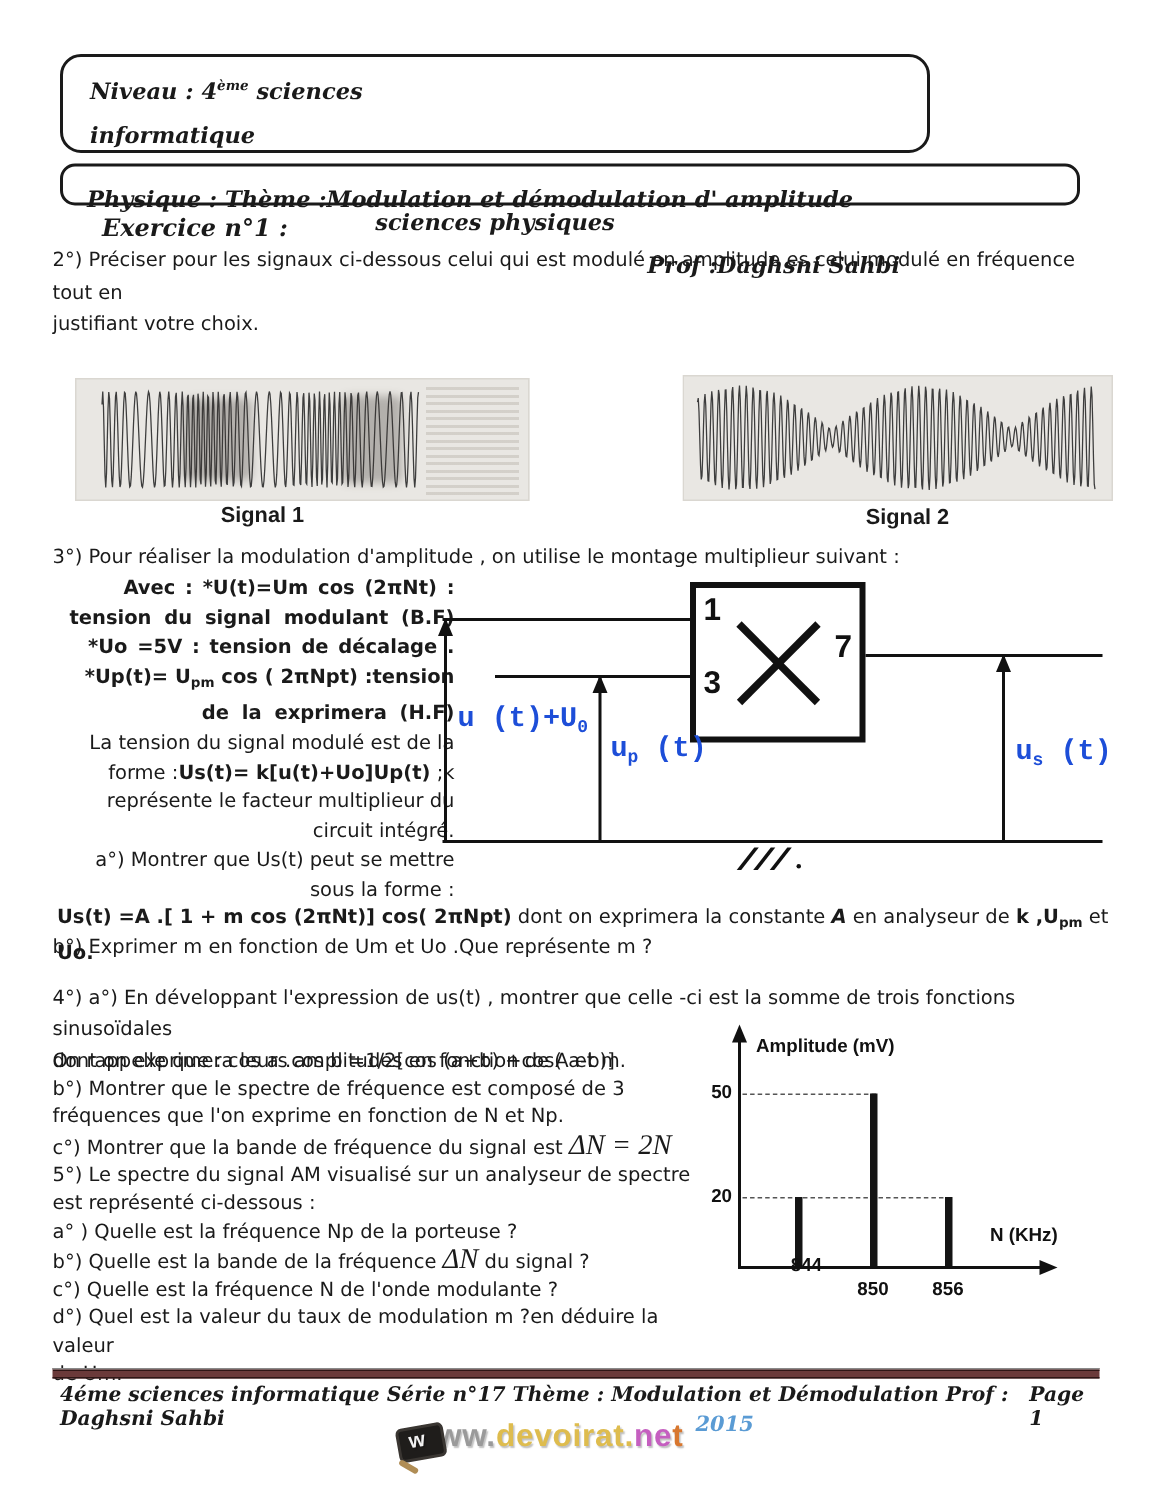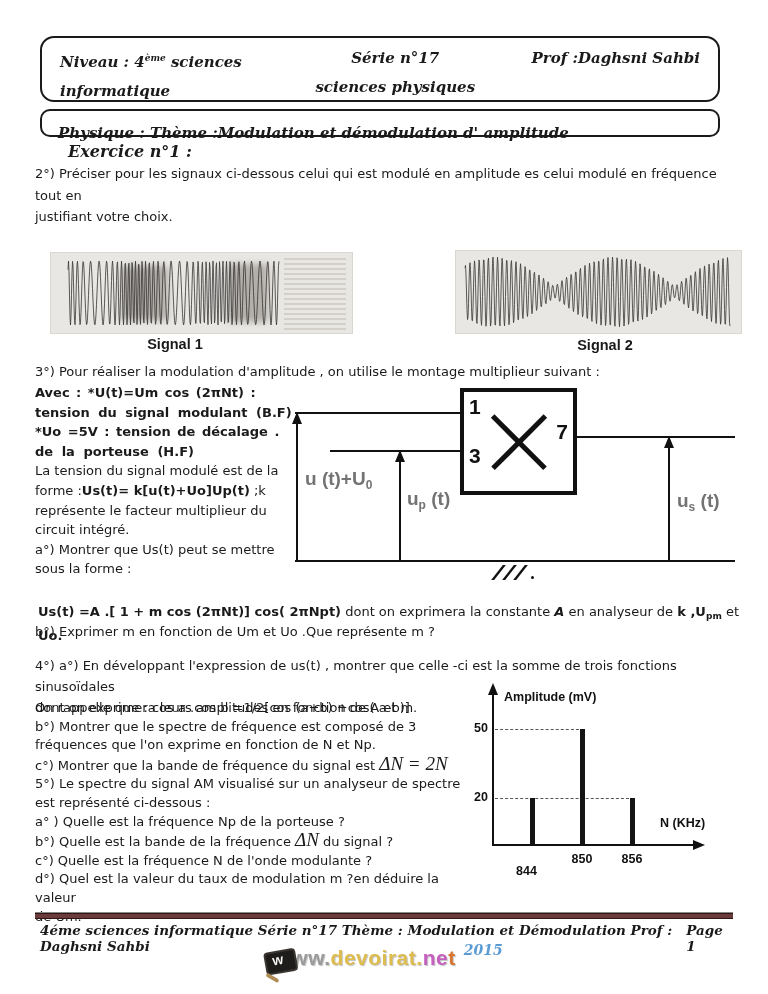--- a/index.html
+++ b/index.html
@@ -13,36 +13,36 @@
   sub.s{font-size:9px;vertical-align:-3px;font-weight:inherit;}
   sup.s{font-size:9px;vertical-align:6px;}
   .panel{background:#e9e7e3;box-shadow:inset 0 0 0 1px #dad7d1;}
   .sigcap{font-family:"Liberation Sans",sans-serif;font-weight:bold;font-size:14.5px;letter-spacing:0px;}
   .q3line{font-size:13px;line-height:19.6px;white-space:nowrap;}
   .wide{word-spacing:4px;}
   .wide2{word-spacing:2px;}
   .wire{position:absolute;background:#111;}
   .arrN{position:absolute;width:0;height:0;border-left:5px solid transparent;border-right:5px solid transparent;border-bottom:12px solid #111;}
   .arrE{position:absolute;width:0;height:0;border-top:5px solid transparent;border-bottom:5px solid transparent;border-left:12px solid #111;}
-  .clabel{position:absolute;font-family:Liberation Sans, sans-serif;font-weight:bold;font-size:19px;color:#737373;text-align:right;}
+  .clabel{position:absolute;font-family:Liberation Mono, monospace;font-weight:bold;font-size:19px;color:#1d4ed8;text-align:right;}
   .clabel sub{font-size:12px;vertical-align:-4px;}
   .pin{position:absolute;font-family:"Liberation Sans",sans-serif;font-weight:bold;font-size:21px;color:#111;}
   .mathv{font-family:Liberation Serif, serif;font-style:italic;font-size:19px;}
   .chartTxt{font-family:"Liberation Sans",sans-serif;font-weight:bold;font-size:12.5px;color:#111;}
   .gbar{position:absolute;width:3px;height:15px;background:#111;transform:skewX(-38deg);}
   .footer-rule{position:absolute;left:35px;top:912px;width:698px;height:5px;background:#6b3a3a;
                border-top:1px solid #8a8a8a;border-bottom:1px solid #2e1616;box-shadow:inset 0 1px 0 #2e1616;}
   .ftxt{font-size:13.5px;}
   .logoL{font-family:"Liberation Sans",sans-serif;font-weight:bold;font-size:21px;letter-spacing:0.5px;text-shadow:1px 1px 1px rgba(0,0,0,.25);}
   .smudge{position:absolute;background:rgba(55,50,45,.30);filter:blur(3px);border-radius:4px;}
 </style>
 </head>
 <body>
 
-<div class="abs box" style="left:40px;top:36px;width:680px;height:66px;display:flex;padding:6px 18px 0 18px;">
+<div class="abs box" style="left:40px;top:36px;width:580px;height:66px;display:flex;padding:6px 18px 0 18px;flex-direction:column;">
   <div style="flex:1.15;">
     <div class="script" style="font-size:15px;line-height:29px;">
       <span>Niveau : 4</span><sup class="s">ème</sup><span> sciences</span>
     </div>
     <div class="script" style="font-size:15px;line-height:29px;">informatique</div>
   </div>
   <div style="flex:1;text-align:center;">
     <div class="script" style="font-size:15px;line-height:29px;">Série n°17</div>
     <div class="script" style="font-size:15px;line-height:29px;">sciences physiques</div>
   </div>
@@ -74,25 +74,26 @@
 
 <div class="abs panel" style="left:455px;top:250px;width:287px;height:84px;">
   <svg width="287" height="84">
       <polyline points="10,18.106577847723077 10.5,15.395554440210038 11,24.688358643716168 11.5,41.999999999999986 12,59.63102852078755 12.5,69.59537021565106 13,67.24116543837235 13.5,53.421384802336796 14,34.20185376397486 14.5,18.197141915970143 15,12.705156125357298 15.5,20.376746778549897 16,37.94132827553124 16.5,57.59903849376457 17,70.48788282150089 17.5,70.68309940965244 18,57.92196069289149 18.5,37.80029797378994 19,19.317210652500524 19.5,10.845947120694373 20,16.33687638788982 20.5,33.47606785661532 21,54.657525155963725 21.5,70.36195629774622 22,73.43961242687864 22.5,62.36818651285529 23,42.00000000000004 23.5,21.434089232199447 24,9.946931989860076 24.5,12.803691020878873 25,28.84339972552564 25.5,50.94629075536791 26,69.19737476169442 26.5,75.33911343181222 27,66.51132823995962 27.5,46.58278966345096 28,24.454710515825436 28.5,10.080548123781629 29,9.983855081543815 29.5,24.294763402030643 30,46.6526436090211 30.5,67.03612878257053 31,76.26000123401693 31.5,70.11878587221206 32,51.30578094039989 32.5,28.231125058926317 33,11.257927081256398 33.5,8.042834197647728 34,20.078343105066736 34.5,42.00000000000006 35,63.9800639288089 35.5,76.13837837560304 36,72.98853770041008 36.5,55.91629993636008 37,32.56945584446188 37.5,13.428001855513841 38,7.094539736458252 38.5,16.423727404196676 39,37.23419368055757 39.5,60.184762085269696 40,74.97215179884842 40.5,74.96168781169276 41,60.167452830068015 41.5,37.24175317783109 42,16.48052059231055 42.5,7.194196939406879 43,13.5277156901637 43.5,32.60835937455749 44,55.85004041965945 44.5,72.82125726703617 45,75.93231954882927 45.5,63.83334696001509 46,42.000000000000085 46.5,20.25277824731255 47,8.334890912069284 47.5,11.54217208404576 48,28.367347922836814 48.5,51.20766864368519 49,69.80399149777136 49.5,75.85402912086832 50,66.72300003158195 50.5,46.591380586201524 51,24.53964063577487 51.5,10.44801039273818 52,10.564697105658556 52.5,24.732660759228278 53,46.507082614967786 53.5,66.08968403656564 54,74.74272505885187 54.5,68.69205592054473 55,50.773844998801415 55.5,29.106225473861358 56,13.407560832716737 56.5,10.632707872937033 57,21.888858315415003 57.5,42.00000000000047 58,61.88817414359487 58.5,72.67551719563406 59,69.65156539468313 59.5,54.330982915293205 60,33.70243577492563 60.5,17.03807175741327 61,11.721300300314837 61.5,19.972302847997252 62,37.92491349235415 62.5,57.4367614549994 63,69.78576808411756 63.5,69.57327731450104 64,57.08526475449626 64.5,38.07842317941493 65,21.12559442527803 65.5,13.745025620070923 66,19.06294708945175 66.5,34.49244449033201 67,52.98545988580448 67.5,66.25462429557145 68,68.49110851504739 68.5,58.90881253399211 69,41.99999999999991 69.5,25.43108911834064 70,16.563464007890115 70.5,19.17968559780272 71,31.872484717235007 71.5,48.78149188065085 72,62.29956920384693 72.5,66.49870435402462 73,59.73102090967483 73.5,45.26302270984739 74,29.705349571449524 74.5,19.99023613114603 75,20.279558180239214 75.5,30.1839385747394 76,45.05400780865295 76.5,58.16072831323439 77,63.7432512236594 77.5,59.542550245890084 78,47.70583602625612 78.5,33.70451478939443 79,23.804874547033076 79.5,22.260848867926192 80,29.487712412780333 80.5,42.00000000000012 81,54.08580080452784 81.5,60.4159411996239 82,58.3954454349089 82.5,49.218991374912896 83,37.20518202571215 83.5,27.766795068418535 84,24.969875374211387 84.5,29.783389061182973 85,39.77230363169841 85.5,50.31457763594028 86,56.73970214517437 86.5,56.3993816694484 87,49.75162836267439 87.5,40.01816132153309 88,31.630475120212047 88.5,28.211028694899653 89,31.009790223120355 89.5,38.47044235838481 90,47.06403171091269 90.5,52.95498035988796 91,53.71428561533991 91.5,49.31412172326851 92,42.00000000000006 92.5,35.16087023586409 93,31.75941557228134 93.5,33.049380788641216 94,38.1348938754384 94.5,44.514927723712 95,49.30448614350579 95.5,50.53981159555101 96,47.97683531764531 96.5,43.06154922089294 97,38.14808603049409 97.5,35.37529118980517 98,35.736223715471574 98.5,38.745131220291995 99,42.80080076972432 99.5,46.16748524108964 100,48.071537536930414 100.5,47.2849889633732 101,43.84868894682608 101.5,39.11753570079582 102,35.23632928511536 102.5,34.16729065068615 103,36.710261386855166 103.5,41.999999999999986 104,47.77082488711687 104.5,51.325318644417436 105,50.79374852588768 105.5,46.09677252488539 106,39.1236630745512 106.5,32.98199826540382 107,30.611954177829695 107.5,33.38346543600012 108,40.34363720302694 108.5,48.514220568842596 109,54.16397070512603 109.5,54.513288504891506 110,49.09205298135693 110.5,40.09127957721761 111,31.487546488598113 111.5,27.285111899913332 112,29.653265459438224 112.5,37.82495204461126 113,48.30870457747888 113.5,56.378047518341326 114,58.20415124623196 114.5,52.66865665670767 115,41.999999999999496 115.5,30.887117762437214 116,24.417602757196818 116.5,25.747418653602228 117,34.57002714679837 117.5,47.12395783895146 118,57.79372493782466 118.5,61.62404703665967 119,56.620617943959274 119.5,44.76940050585637 120,31.260826560776394 120.5,22.215623005173093 121,21.90910965689394 121.5,30.753800157819164 122,44.99083491573343 122.5,58.284216148872304 123,64.54322712563663 123.5,60.7145638946943 124,48.263528357548324 124.5,32.62913922164391 125,20.84740444557235 125.5,18.381683561412455 126,26.58945295402213 126.5,42.0000000000001 127,57.778248126220014 127.5,66.75913894773478 128,64.70421289307728 128.5,52.29897382270315 129,34.95102567923913 129.5,20.43224136083013 130,15.393289991223607 130.5,22.315312188160238 131,38.29675001875005 131.5,56.26504925096266 132,68.10942508650804 132.5,68.3457661617138 133,56.655998506208356 133.5,38.12601015762558 134,21.03257331017312 134.5,13.14241848816615 135,18.180090766263177 135.5,34.07234511557019 136,53.79552052013216 136.5,68.48243212219532 137,71.41321238563282 137.5,61.09201807261062 138,41.999999999999794 138.5,22.649636471161127 139,11.785249823380113 139.5,14.427407117382781 140,29.552390593658853 140.5,50.47950639265788 141,67.82455359726069 141.5,73.71256996775097 142,65.35658584753526 142.5,46.37453010459853 143,25.222968759044196 143.5,11.425632978357797 144,11.280566488461503 144.5,24.9830035471712 145,46.47933047549152 145.5,66.14393280498359 146,75.0941581147633 146.5,69.20692685247026 147,51.01884177902949 147.5,28.63380809092132 148,12.108330752217825 148.5,8.928572892515561 149,20.61563973983307 149.5,42.000000000000334 150,63.510283063184914 150.5,75.46211284602707 151,72.42303566194822 151.5,55.684033227315055 152,32.71217462907774 152.5,13.81596892052352 153,7.514262740781376 153.5,16.691542676621253 154,37.276696072207336 154.5,60.05083072710246 155,74.78053913692447 155.5,74.82137841208744 156,60.11838599313391 156.5,37.24719255842375 157,16.469887909437784 157.5,7.125316551083394 158,13.426801706316954 158.5,32.56034034767296 159,55.94263356717493 159.5,73.0759045489609 160,76.26632762585155 160.5,64.08289602329044 161,41.99999999999955 161.5,19.934847163696357 162,7.788722054954263 162.5,10.99896778090704 163,28.102151950671555 163.5,51.40175844576991 164,70.43551915542851 164.5,76.67860260909805 165,67.36602444490798 165.5,46.71843029557447 166,24.027286707939616 166.5,9.46904223958024 167,9.536076617397676 167.5,24.138173230990457 168,46.67000265620268 168.5,67.00219601384524 169,76.04017879460758 169.5,69.79673254702533 170,51.15253471335491 170.5,28.52662356081896 171,12.070599426231322 171.5,9.108775782191422 172,20.874745175043063 172.5,42.000000000000526 173,62.96542989340961 173.5,74.39535436800551 174,71.25497466570697 174.5,55.069962873783155 175,33.188867186313004 175.5,15.443436925490435 176,9.726054454461078 176.5,18.47585281430894 177,37.6396556374444 177.5,58.54965384911172 178,71.84790739824159 178.5,71.67898470185968 179,58.27022632138663 179.5,37.76169044538371 180,19.392679099517668 180.5,11.334844983887233 181,17.053141674278084 181.5,33.81689635959272 182,54.00031933775958 182.5,68.55452583704489 183,71.06889647826206 183.5,60.59694208803769 184,42.000000000000284 184.5,23.690694213756213 185,13.82351854352516 185.5,16.659235821735976 186,30.725702471988512 186.5,49.568683982002526 187,64.71493019523925 187.5,69.48647197242019 188,61.947282227627 188.5,45.68101873933494 189,28.091286130644363 189.5,17.029048994087663 190,17.28477731771738 190.5,28.514305267633233 191,45.49627295012267 191.5,60.559319248121525 192,67.0509596702031 192.5,62.27803387660651 193,48.61792454521133 193.5,32.345012098272 194,20.74738541201249 194.5,18.859369367539845 195,27.276295373213827 195.5,41.999999999999844 196,56.33393929136517 196.5,63.93135197698124 197,61.60789096616559 197.5,50.67118254602801 198,36.2146528546281 198.5,24.74636954877679 199,21.256356391749197 199.5,27.045200970946183 200,39.25889126312219 200.5,52.28569637602717 201,60.33554000237373 201.5,60.01583940337159 202,51.75685596615473 202.5,39.489852537319614 203,28.7803728503949 203.5,24.301129574648773 204,27.792872969729494 204.5,37.403251587592436 205,48.64679099586657 205.5,56.49706141756254 206,57.63574692990966 206.5,51.85137427005477 207,42.00000000000006 207.5,32.605718912614826 208,27.782421847902583 208.5,29.431770847879392 209,36.506956349773006 209.5,45.62035205560848 210,52.660289839393 210.5,54.64751098263445 211,50.992464112769746 211.5,43.62453660327144 212,35.99590832638405 212.5,31.465866114214105 213,31.820993709879446 213.5,36.583351152062264 214,43.367981807146975 214.5,49.06501255485037 215,51.265337213914115 215.5,49.276194099673035 216,44.30004107850933 216.5,38.75567689060874 217,35.10894697803155 217.5,34.77566205640673 218,37.58501061053407 218.5,41.99999999999999 219,45.93138108350312 219.5,47.72390383910262 220,47.09398165306276 220.5,44.43844317492741 221,40.245281952547245 221.5,36.3735486945805 222,34.74706761306193 222.5,36.40727687171999 223,40.90593184309393 223.5,46.37314654471895 224,50.290021342911245 224.5,50.64886746729405 225,46.966740463817544 225.5,40.64669067061104 226,34.4596430354939 226.5,31.32947922030067 227,32.95401820592844 227.5,38.91114604507236 228,46.71070999042993 228.5,52.830603297257795 229,54.30830412673258 229.5,50.16823358126443 230,41.99999999999922 230.5,33.36482318345701 231,28.242966506062082 231.5,29.19899939102767 232,36.11068017968741 232.5,46.08629100068634 233,54.66925095604484 233.5,57.83073364255926 234,53.85861253975228 234.5,44.258004510959765 235,33.19962568112961 235.5,25.708201261274912 236,25.377677094386495 236.5,32.652881206969184 237,44.49678505430649 237.5,55.65252922822134 238,60.978588613066464 238.5,57.81889474237779 239,47.31513013080858 239.5,34.017752194372164 240,23.915141043765367 240.5,21.734221700020015 241,28.730499463646893 241.5,42.00000000000011 242,55.678086490066136 242.5,63.533449454522675 243,61.80900143004065 243.5,51.01355821985976 244,35.8120897627041 244.5,23.01066231241013 245,18.50610773835332 245.5,24.5688989041834 246,38.711586080225096 246.5,54.701635630432726 247,65.31006164292836 247.5,65.58275216390743 248,55.1527131927926 248.5,38.514586292349115 249,23.088873764185706 249.5,15.909050403773342 250,20.412129161026797 250.5,34.79826742787527 251,52.74027499237353 251.5,66.16831378852214 252,68.903323097309 252.5,59.501516895886546 253,41.99999999999978 253.5,24.18473606497449 254,14.123251194525903 254.5,16.507743008599434 255,30.467797174677003 255.5,49.87192735425385 256,66.02240652914858 256.5,71.55818369392514 257,63.81263502449842 257.5,46.093293666274775 258,26.271403529988163 258.5,13.281833345461603 259,13.091324335072574 259.5,25.956268483469806 260,46.2309230730487 260.5,64.84662081820912 261,73.37255854259374 261.5,67.83781242355226 262,50.58021119567641 262.5,29.261465900774613 263,13.462208897586706 263.5,10.371711500630347 264,21.51358365274776 264.5,42.000000000000355 265,62.67731077179796 265.5,74.22055397829767 266,71.34332340811338 266.5,55.22037006608386 267,33.012019387218984 267.5,14.680932834134545 268,8.517857699546106 268.5,17.3880020421398 269,37.39922197879783 269.5,59.6109869629893 270,74.03323740320369 270.5,74.12455482289914 271,59.762041861888115 271.5,37.33325154372351 272,16.892377638386577 272.5,7.648166396217469 273,13.810747315672156 273.5,32.672514958118 274,55.79860549445579 274.5,72.80315103539918 275,76.01879398822012" fill="none" stroke="#3d3d3d" stroke-width="0.85"></polyline>
     </svg>
 </div>
 <div class="abs sigcap" style="left:480px;top:337px;width:250px;text-align:center;">Signal 2</div>
 
 <div class="abs bt" style="left:35px;top:361px;width:710px;">3°) Pour réaliser la modulation d'amplitude , on utilise le montage multiplieur suivant :</div>
 
-<div class="abs" style="left:35px;top:383px;width:268px;">
+<div class="abs" style="left:35px;top:383px;width:268px;text-align:right;">
   <div class="q3line b wide2">Avec : *U(t)=Um cos (2πNt) :</div>
   <div class="q3line b wide">tension du signal modulant (B.F)</div>
   <div class="q3line b wide2">*Uo =5V : tension de décalage .</div>
-  <div class="q3line b wide">de la porteuse (H.F)</div>
+  <div class="q3line b"><span>*Up(t)=  U</span><sub class="s">pm</sub><span> cos ( 2πNpt) :tension</span></div>
+  <div class="q3line b wide">de la exprimera (H.F)</div>
   <div class="q3line">La tension du signal modulé est de la</div>
   <div class="q3line"><span>forme :</span><span class="b">Us(t)=  k[u(t)+Uo]Up(t)</span><span> ;k</span></div>
   <div class="q3line">représente le facteur multiplieur du</div>
   <div class="q3line">circuit intégré.</div>
   <div class="q3line">a°) Montrer que Us(t) peut se mettre</div>
   <div class="q3line">sous la forme :</div>
 </div>
 
 <div class="abs" style="left:285px;top:372px;width:458px;height:218px;">
 
@@ -152,21 +153,21 @@
   <div>de Um.</div>
 </div>
 
 <div class="abs" style="left:460px;top:680px;width:285px;height:200px;">
   <div id="spec-plot" style="position:absolute;left:0;top:0;width:285px;height:200px;">
       <div style="position: absolute; left: 35px; top: 118px; width: 139px; height: 0px; border-top: 1.6px dashed rgb(85, 85, 85);"></div>
       <div class="chartTxt" style="position: absolute; left: 6px; top: 110px; width: 22px; text-align: right;">20</div>
       <div style="position: absolute; left: 35px; top: 49px; width: 89px; height: 0px; border-top: 1.6px dashed rgb(85, 85, 85);"></div>
       <div class="chartTxt" style="position: absolute; left: 6px; top: 41px; width: 22px; text-align: right;">50</div>
       <div style="position: absolute; left: 69.5px; top: 118px; width: 5px; height: 46px; background: rgb(20, 20, 20);"></div>
-      <div class="chartTxt" style="position: absolute; left: 56px; top: 184px; width: 32px; text-align: left;">844</div>
+      <div class="chartTxt" style="position: absolute; left: 56px; top: 156px; width: 32px; text-align: right;">844</div>
       <div style="position: absolute; left: 119.5px; top: 49px; width: 5px; height: 115px; background: rgb(20, 20, 20);"></div>
       <div class="chartTxt" style="position: absolute; left: 106px; top: 172px; width: 32px; text-align: center;">850</div>
       <div style="position: absolute; left: 169.5px; top: 118px; width: 5px; height: 46px; background: rgb(20, 20, 20);"></div>
       <div class="chartTxt" style="position: absolute; left: 156px; top: 172px; width: 32px; text-align: center;">856</div>
     </div>
 
   <div class="wire" style="left:32px;top:14px;width:2px;height:151px;"></div>
   <div class="wire" style="left:32px;top:164px;width:203px;height:2px;"></div>
   <div class="arrN" style="left:28px;top:3px;"></div>
   <div class="arrE" style="left:233px;top:160px;"></div>

